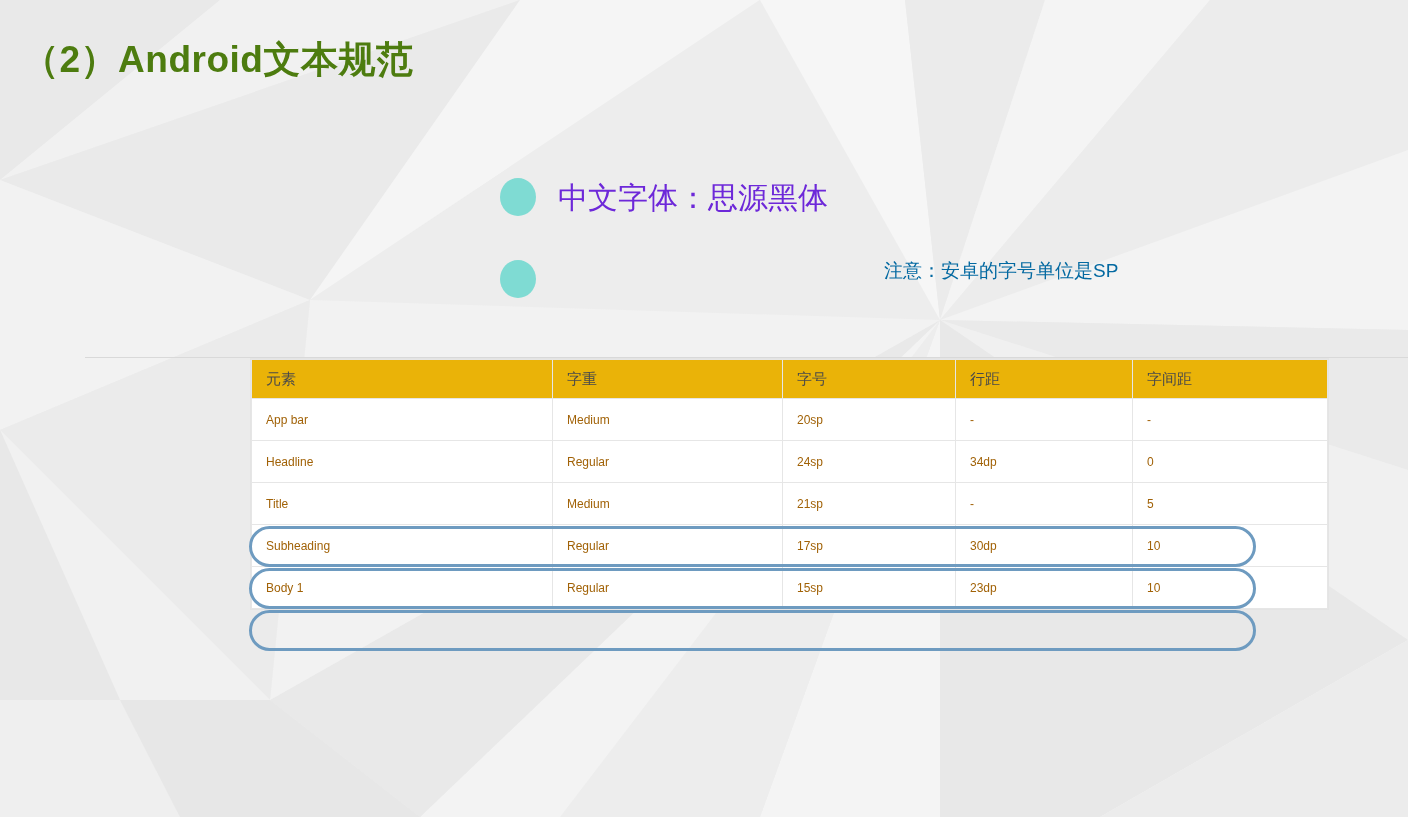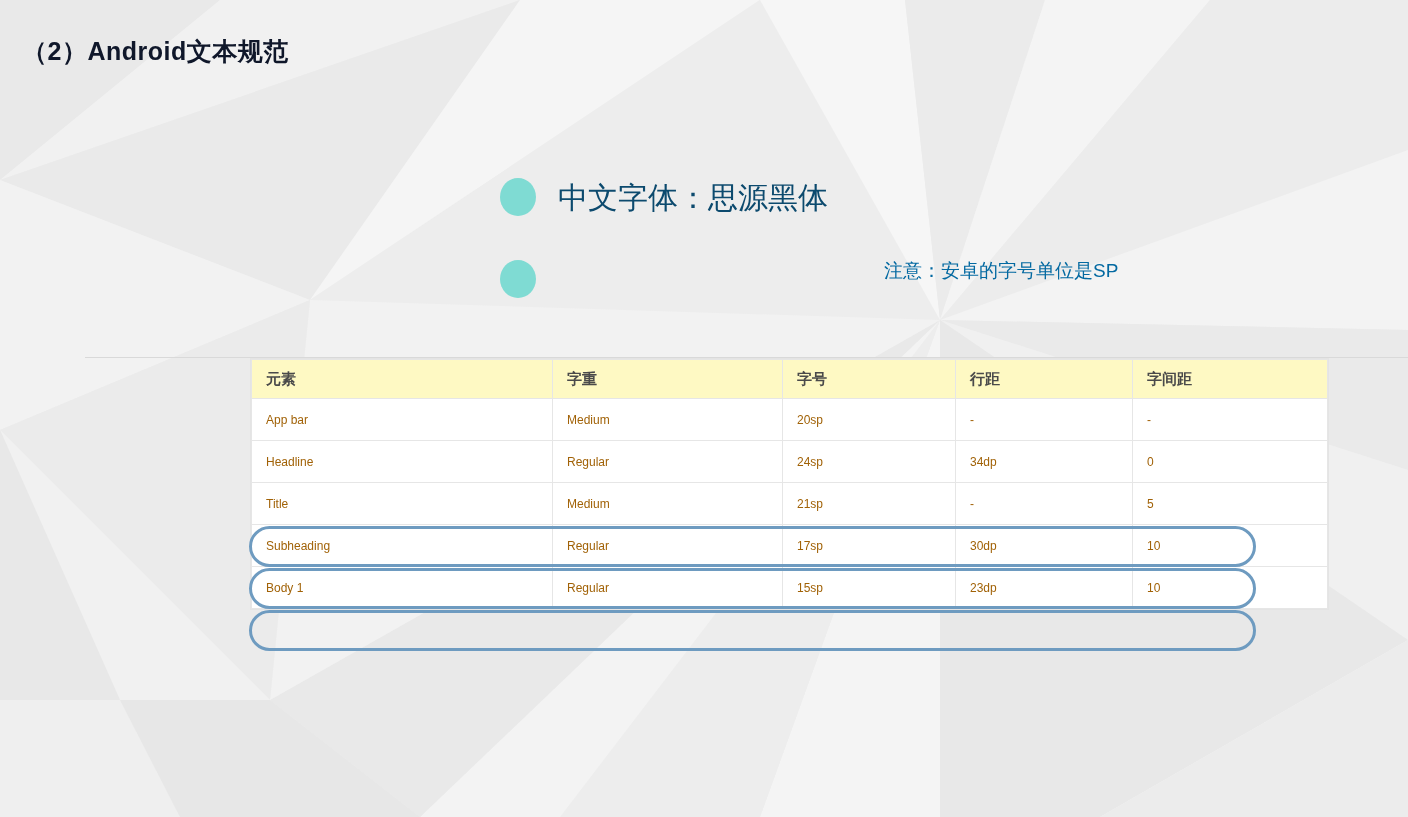--- a/index.html
+++ b/index.html
@@ -28,23 +28,23 @@
     width: 1408px;
     height: 817px;
     display: block;
   }
 
   
   #slide-title {
     position: absolute;
     left: 22px;
     top: 35px;
-    font-size: 25px;
+    font-size: 37px;
     font-weight: bold;
-    color: #0f172a;
+    color: #4d7c0f;
     letter-spacing: 0.5px;
     white-space: nowrap;
   }
 
   
   .bullet-row {
     position: absolute;
     display: flex;
     align-items: center;
     white-space: nowrap;
@@ -55,21 +55,21 @@
   .bullet-dot {
     width: 36px;
     height: 38px;
     border-radius: 50%;
     background: #7fdbd3;
     flex: 0 0 auto;
     margin-right: 22px;
   }
   .bullet-text {
     font-size: 30px;
-    color: #0c4a6e;
+    color: #6d28d9;
     font-weight: normal;
     line-height: 1.1;
   }
 
   #note-text {
     position: absolute;
     left: 884px;
     top: 258px;
     font-size: 19px;
     color: #0369a1;
@@ -106,22 +106,22 @@
     padding: 0 0 0 14px;
     text-align: left;
     vertical-align: middle;
     font-weight: normal;
     font-size: 12px;
     color: #a16207;
     overflow: hidden;
     white-space: nowrap;
   }
   #spec-table thead th {
-    background: #fef9c3;
-    font-weight: bold;
+    background: #eab308;
+    font-weight: normal;
     color: #4a4a4a;
     font-size: 15px;
     height: 38px;
   }
   #spec-table tbody td {
     background: #ffffff;
   }
   
   .col-el   { width: 286px; }
   .col-wt   { width: 215px; }

